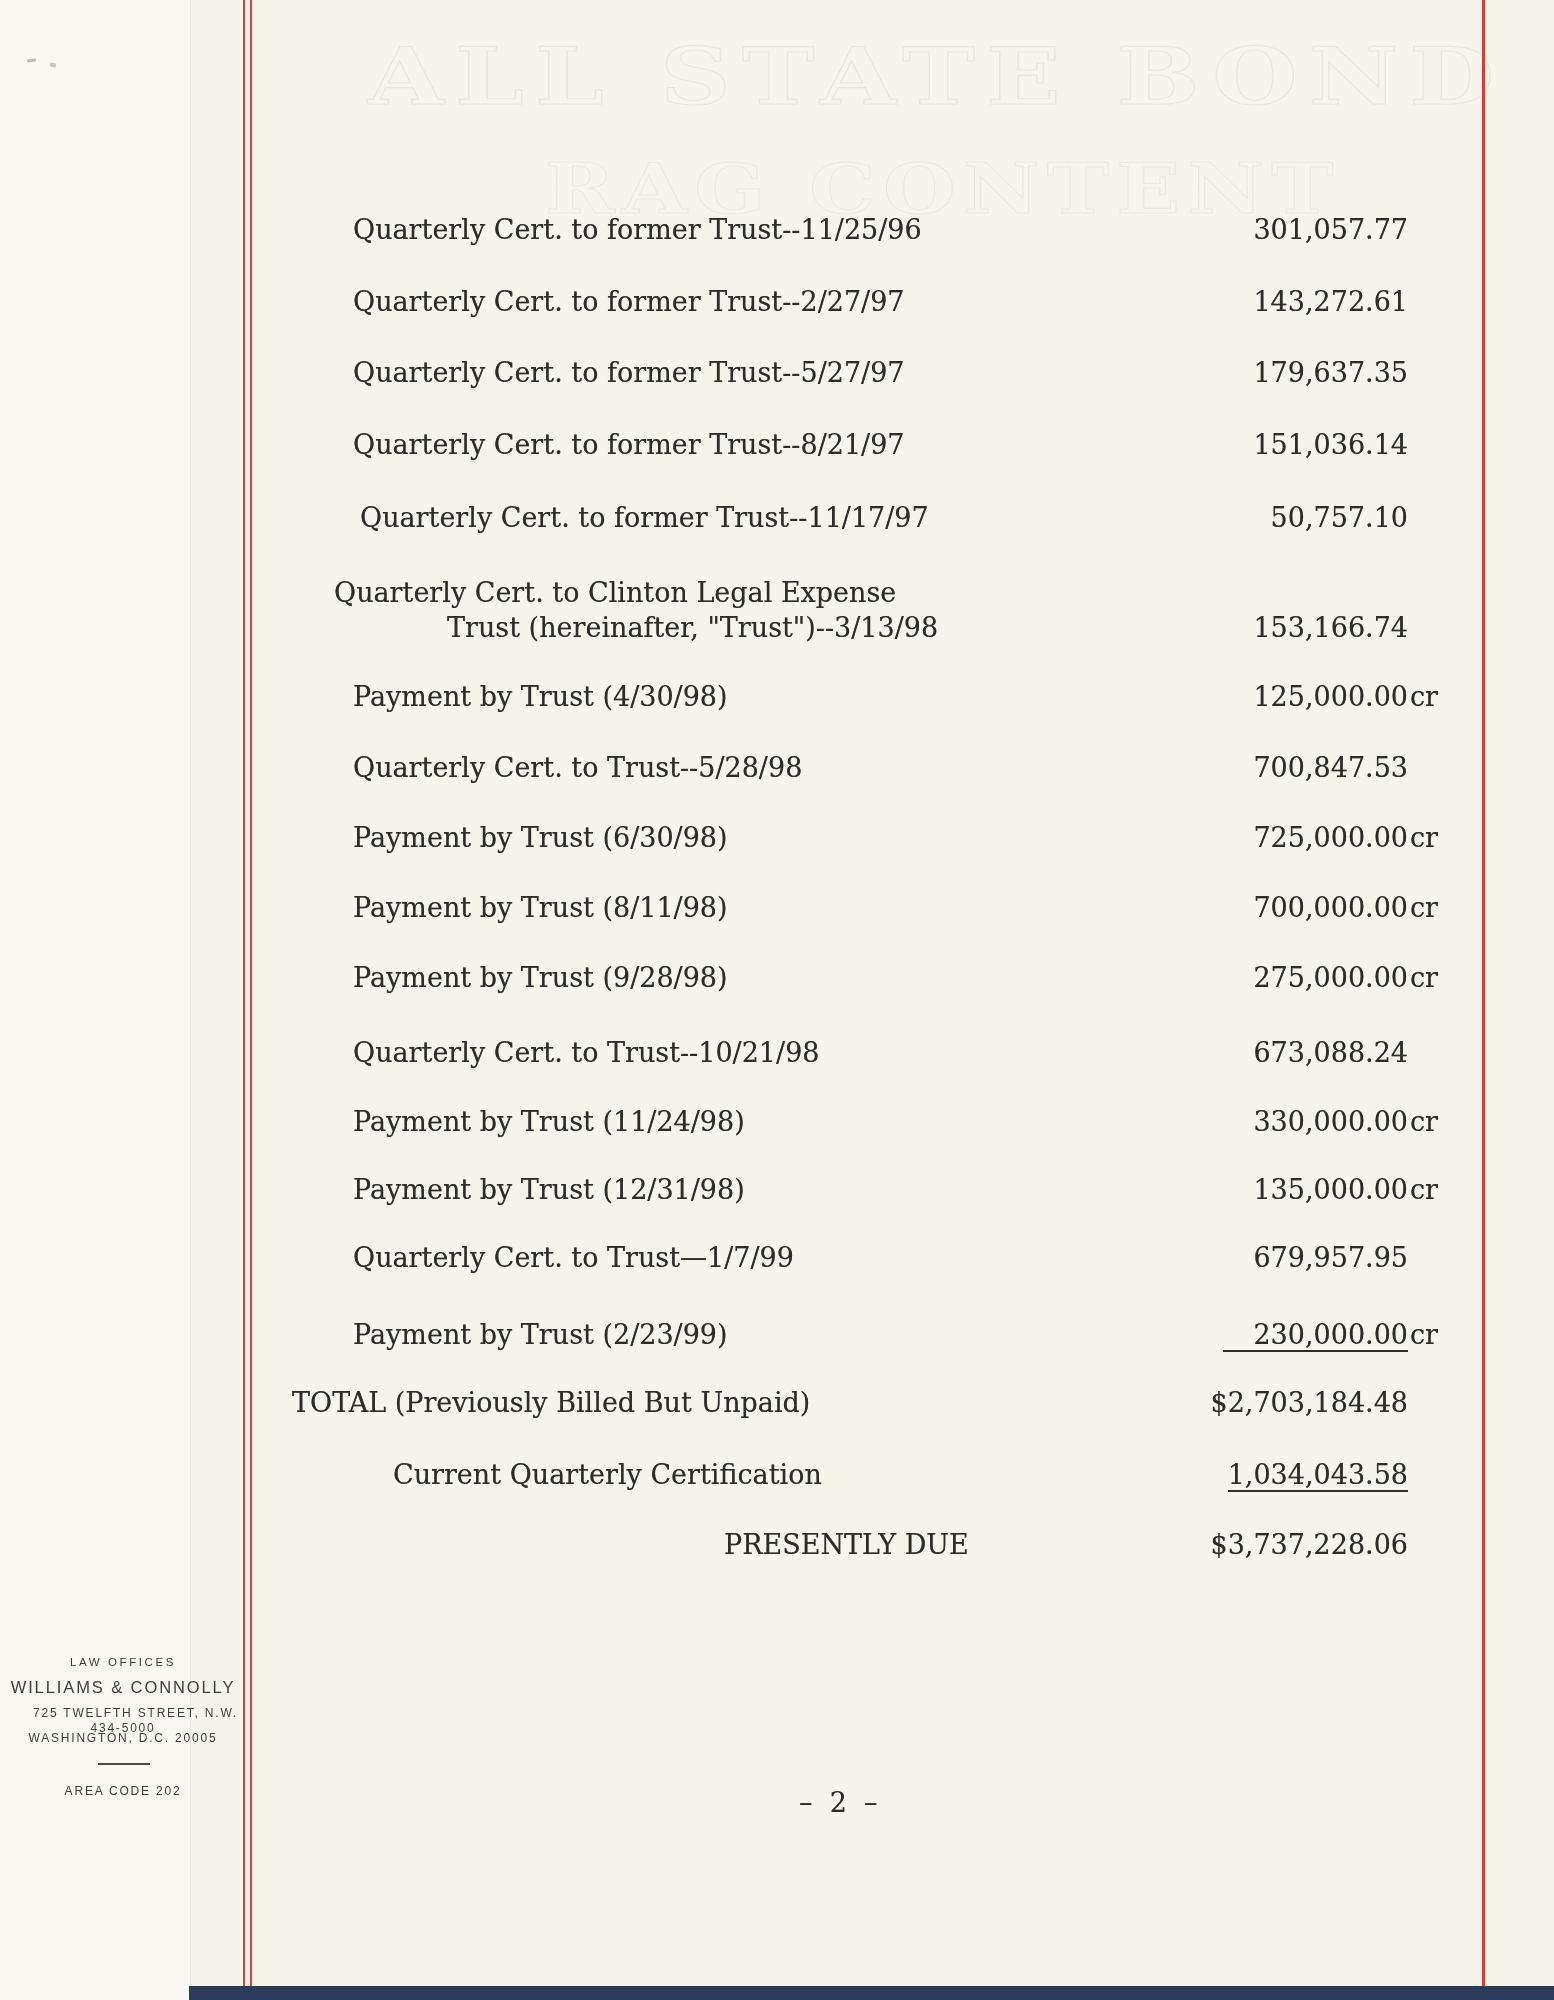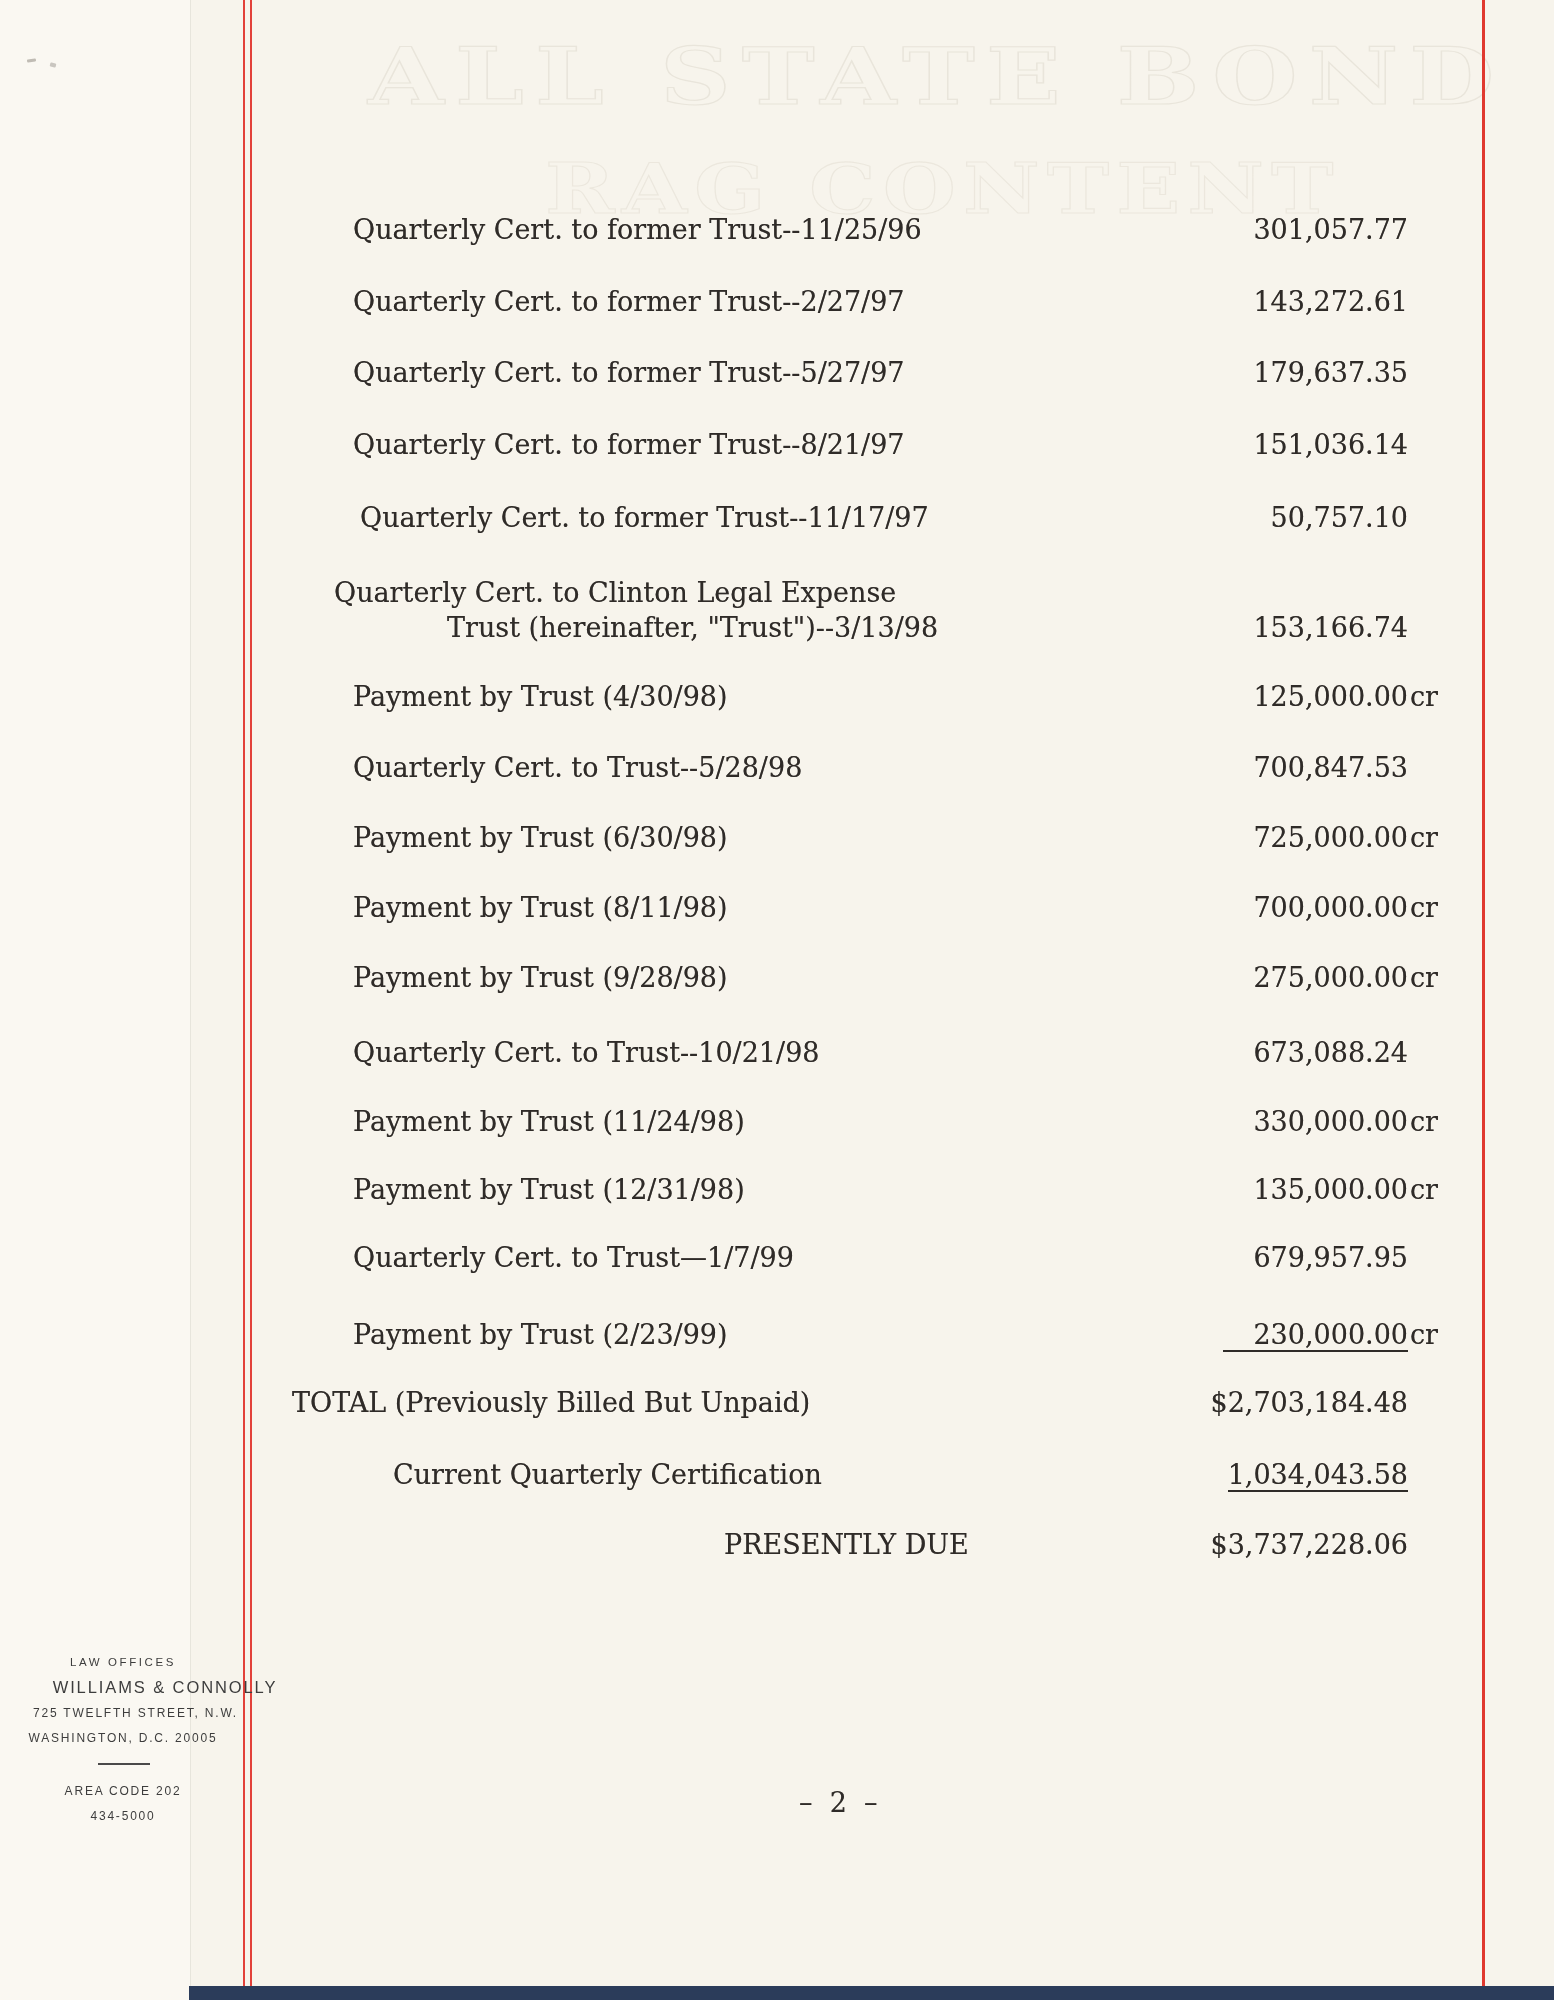--- a/index.html
+++ b/index.html
@@ -55,26 +55,26 @@
   }
   .amt-u{border-bottom:2px solid #2f2b28;display:inline-block;line-height:30px;}
   .amt-u.lead{padding-left:30px;}
   
   .lh{
     position:absolute;left:8px;width:230px;text-align:center;
     font-family:"Liberation Sans","DejaVu Sans",sans-serif;
     color:#3d3d3d;white-space:nowrap;
   }
   .lh-law{top:1656px;font-size:11.5px;letter-spacing:2.6px;}
-  .lh-firm{top:1678px;font-size:16.5px;letter-spacing:1.9px;margin-left:42px;}
+  .lh-firm{top:1678px;font-size:16.5px;letter-spacing:1.9px;}
   .lh-street{top:1706px;font-size:12px;letter-spacing:1.8px;text-align:right;}
   .lh-city{top:1731px;font-size:12px;letter-spacing:1.8px;}
   .lh-rule{position:absolute;left:98px;top:1763px;width:52px;height:2px;background:#4a4a4a;}
   .lh-area{top:1784px;font-size:12px;letter-spacing:1.8px;}
-  .lh-phone{top:1809px;font-size:12px;letter-spacing:1.8px;}
+  .lh-phone{top:1721px;font-size:12px;letter-spacing:1.8px;}
   
   .pagenum{
     position:absolute;left:799px;top:1787px;
     font-size:27px;white-space:pre;
     text-shadow:0 0 .6px rgba(47,43,40,.5);
   }
   
   .speck{position:absolute;background:#8f8a82;opacity:.55;border-radius:1px;}
   .sp1{left:27px;top:59px;width:9px;height:3px;transform:rotate(-8deg);}
   .sp2{left:50px;top:63px;width:6px;height:4px;transform:rotate(14deg);opacity:.45;}

